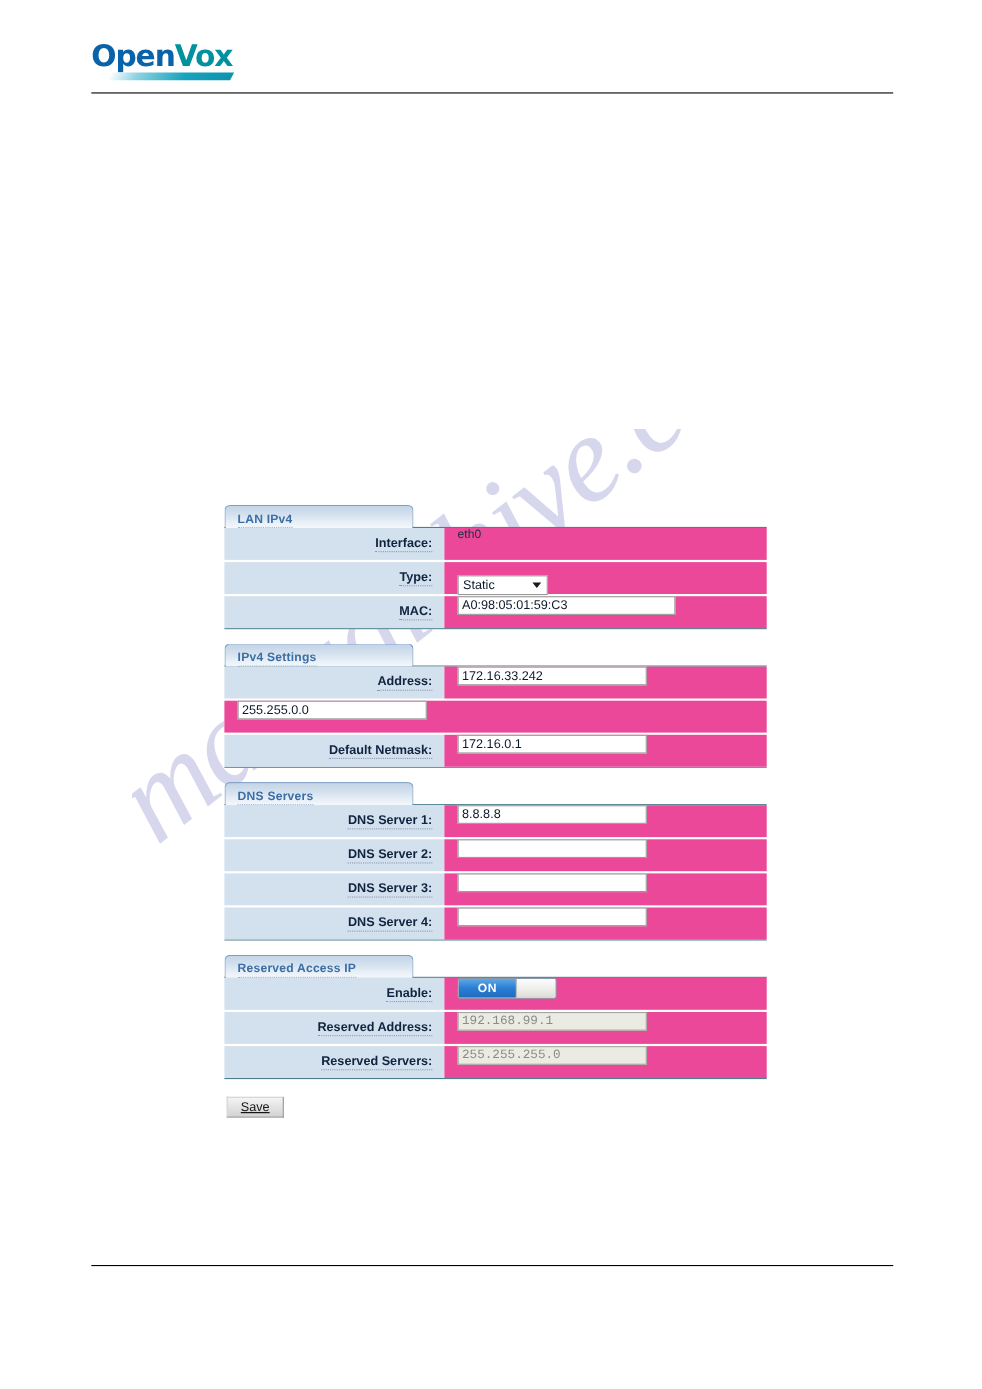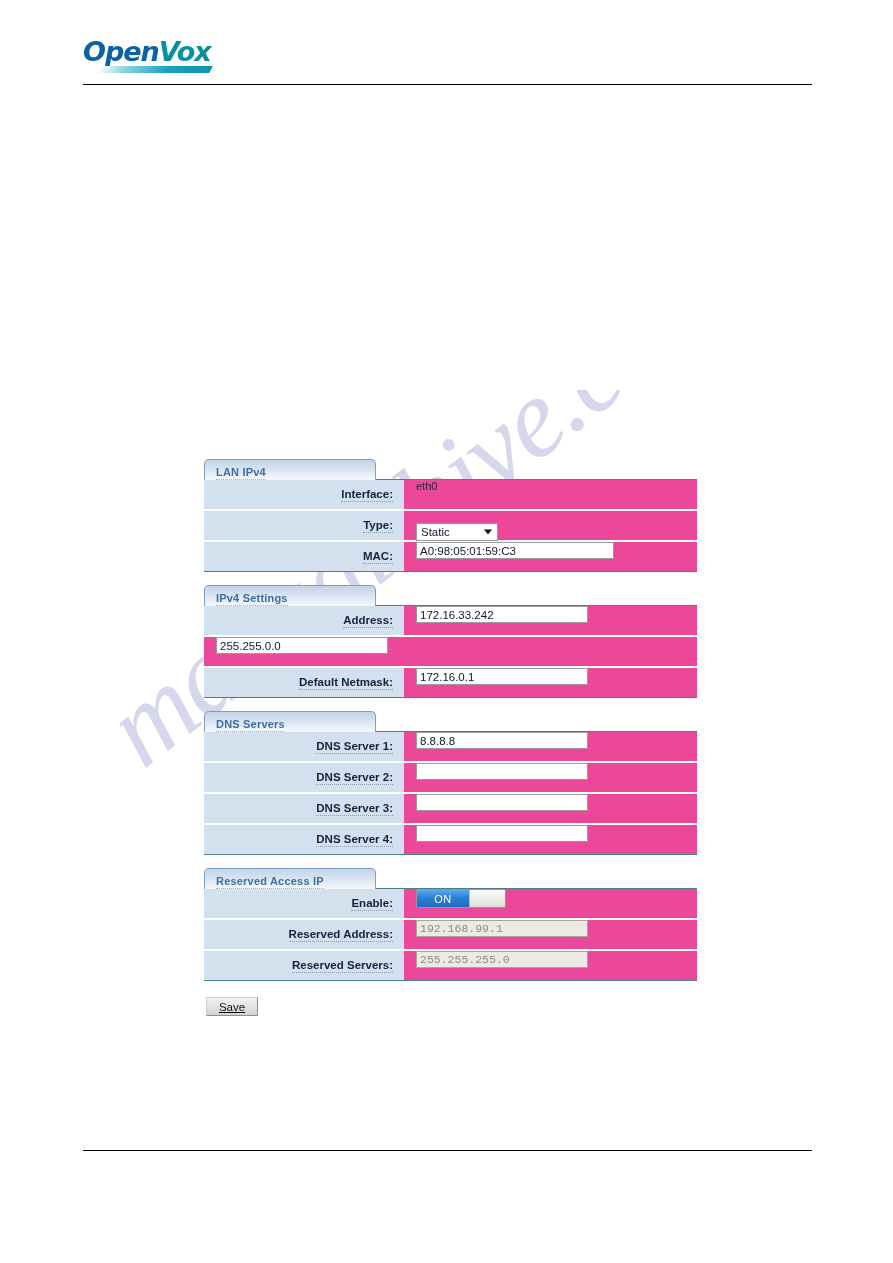--- a/index.html
+++ b/index.html
@@ -51,21 +51,20 @@
     z-index: 3;
   }
   .logo {
     position: relative;
     width: 132px;
     height: 40px;
   }
   .logo-text {
     font-family: "DejaVu Sans", sans-serif;
     font-weight: bold;
-    font-style: italic;
     font-size: 27px;
     letter-spacing: -1px;
     line-height: 31px;
     white-space: nowrap;
   }
   .logo-open { color: #0a62a8; }
   .logo-vox  { color: #01919f; }
   .logo-swoosh {
     position: absolute;
     left: 16px;
@@ -226,21 +225,21 @@
     border-radius: 2px;
     display: flex;
     overflow: hidden;
     background: #e4e4e0;
   }
   .toggle-on {
     width: 52px;
     background: linear-gradient(180deg, #5fa8e8 0%, #2a7ed4 48%, #1f6cc0 100%);
     color: #ffffff;
     font-size: 11px;
-    font-weight: normal;
+    font-weight: bold;
     display: flex;
     align-items: center;
     justify-content: center;
     letter-spacing: 0.5px;
   }
   .toggle-knob {
     flex: 1;
     background: linear-gradient(180deg, #fdfdfd 0%, #ededea 55%, #dedcd6 100%);
     border-left: 1px solid #b9bcbd;
   }

